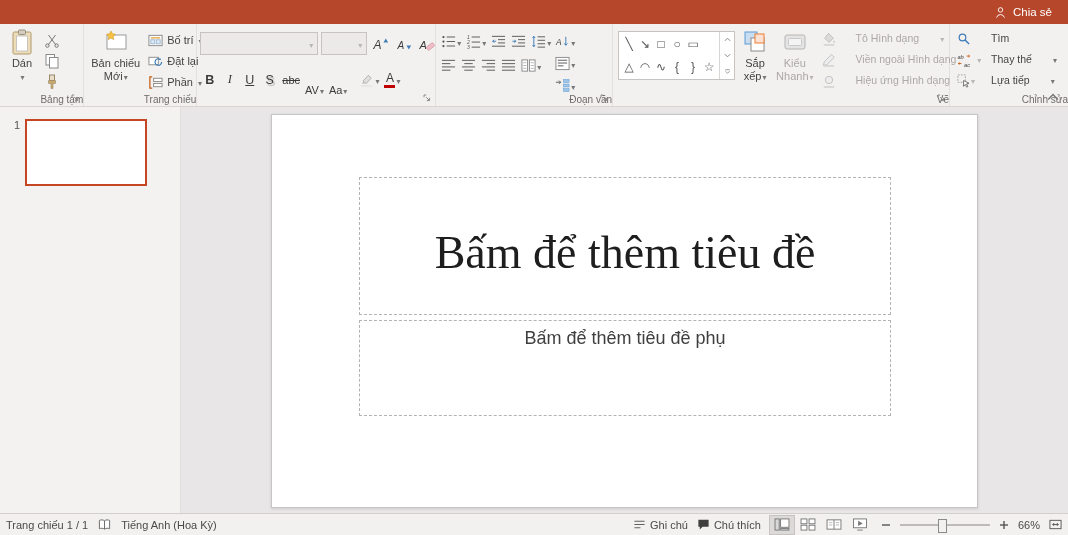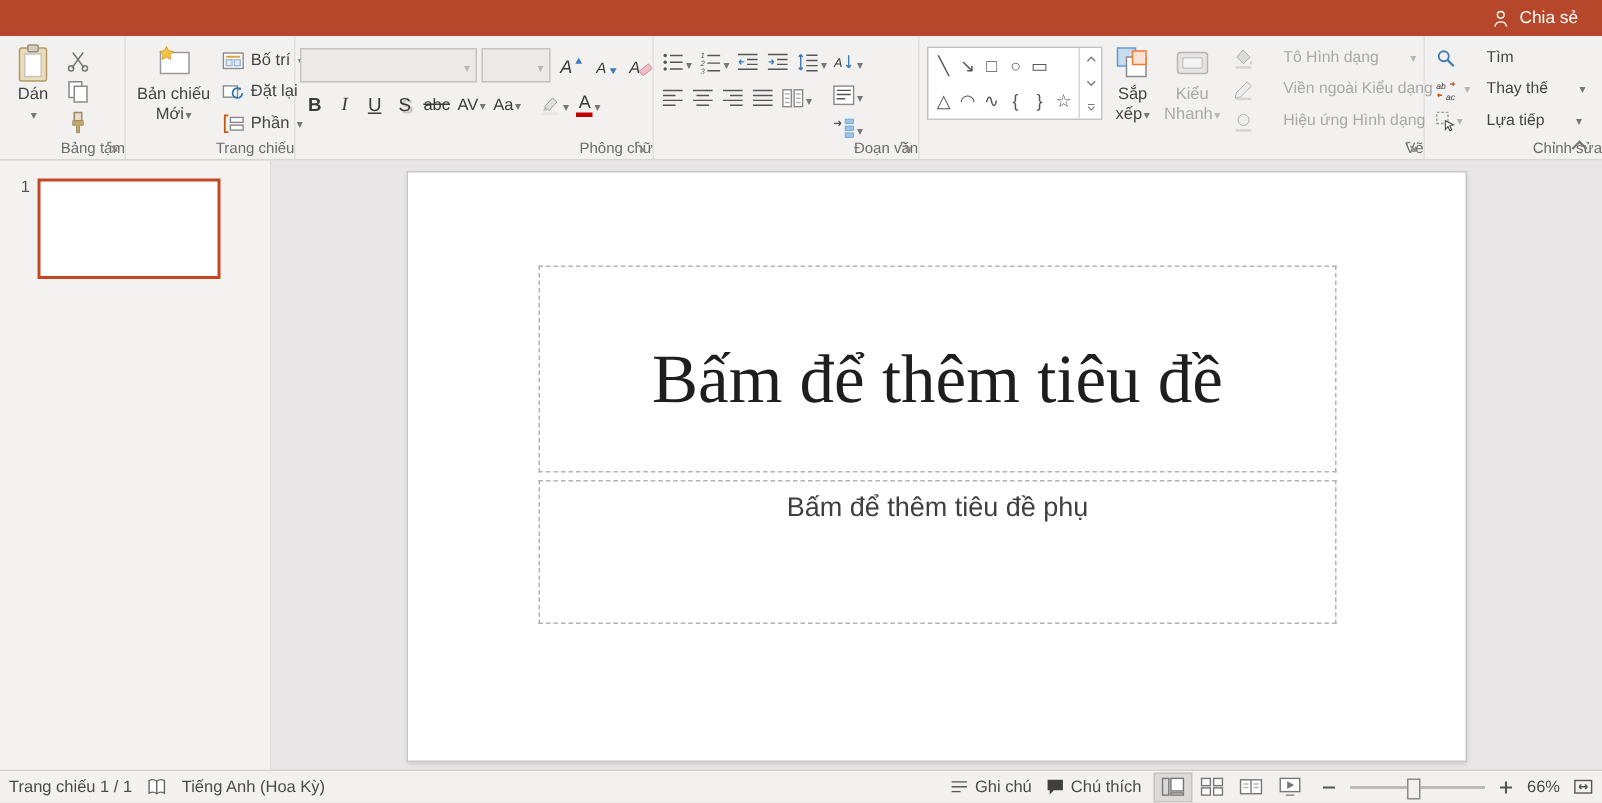--- a/index.html
+++ b/index.html
@@ -38,21 +38,21 @@
   .row{display:flex;align-items:center;gap:1px;}
   .combo{height:21px;border:1px solid #C6C3C0;background:#ECEAE8;display:flex;align-items:center;justify-content:flex-end;padding:0 4px;margin-right:2px;}
   .combo.font{width:108px;}
   .combo.size{width:36px;}
   .fbtn{display:inline-flex;align-items:center;justify-content:center;min-width:15px;height:19px;padding:0 2px;font-size:12.5px;color:#3b3b3b;}
   .fbtn.b{font-weight:700;}
   .fbtn.i{font-style:italic;font-family:"Liberation Serif",serif;}
   .fbtn.u{text-decoration:underline;}
   .fbtn.s{text-shadow:1.5px 1.5px 1px #b3b3b3;}
   .fbtn.strike{text-decoration:line-through;font-size:11px;}
-  .fbtn.av,.fbtn.aa{font-size:11px;}
+  .fbtn.av,.fbtn.aa{font-size:11px;margin-top:20px;}
   .stack{display:inline-flex;flex-direction:column;align-items:center;line-height:1;}
   .fc-a{font-size:12px;}
   .colorbar{width:11px;height:3px;background:#C00000;margin-top:1px;}
   .mbtn{display:inline-flex;align-items:center;height:19px;padding:0 2px;}
   .mbtn i{width:15px;height:15px;}
   .vstack{display:flex;flex-direction:column;gap:3px;padding-top:5px;}
   .tbtn{display:flex;align-items:flex-start;gap:20px;height:18px;font-size:10.5px;color:#444;padding:0 4px;white-space:nowrap;}
   .tbtn i{width:14px;height:14px;}
   .tbtn.disabled span{color:#ABA8A5;}
   .bigbtn.disabled span{color:#ABA8A5;}
@@ -258,21 +258,20 @@
             </span>
           <span class="fbtn">
             <span class="stack">
                 <span class="fc-a">A</span>
                 <span class="colorbar"></span>
               </span>
             <span class="caret"></span>
           </span>
         </div>
       </div>
-      <span class="group-label">Phông chữ</span>
       <i class="dlg" data-icon="launcher">
           <svg viewBox="0 0 9 9">
             <path d="M1 3.2V1h2.2M3.2 3.2L6.4 6.4M6.6 3.8v2.8H3.8" fill="none" stroke="#888"></path>
           </svg>
         </i>
     </div>
 
     <div class="group" style="width:176px">
       <div class="rows">
         <div class="row">
@@ -541,21 +540,21 @@
           <span>Tô Hình dạng</span>
             <span class="caret"></span>
         </div>
         <div class="tbtn disabled">
           <i data-icon="outline">
               <svg viewBox="0 0 16 16">
                 <path d="M10.8 1.8l3.2 3.2-8.2 8.2-4.2 1 1-4.2z" fill="#EDEDED" stroke="#A8A8A8" stroke-width="0.7"></path>
                 <rect x="2" y="13.8" width="12" height="2" fill="#D5D5D5"></rect>
               </svg>
             </i>
-          <span>Viền ngoài Kiểu dạng</span>
+          <span>Viền ngoài Hình dạng</span>
             <span class="caret"></span>
         </div>
         <div class="tbtn disabled">
           <i data-icon="effects">
               <svg viewBox="0 0 16 16">
                 <circle cx="8" cy="6.8" r="4.2" fill="#EDEDED" stroke="#A8A8A8" stroke-width="0.7"></circle>
                 <rect x="2" y="13.8" width="12" height="2" fill="#D5D5D5"></rect>
               </svg>
             </i>
           <span>Hiệu ứng Hình dạng</span>

